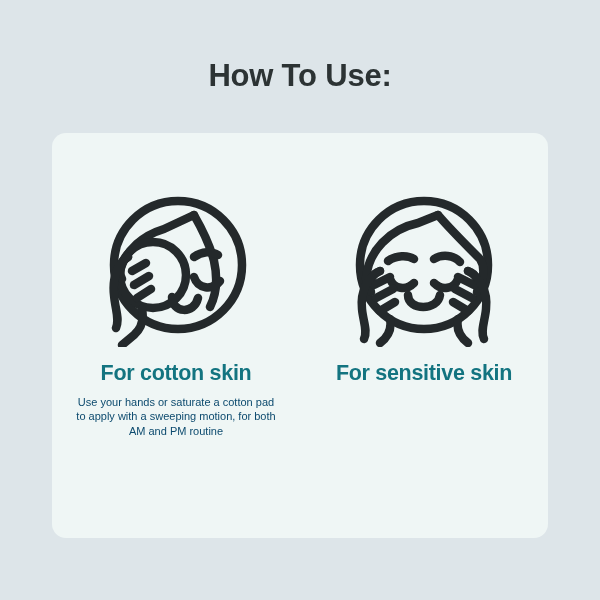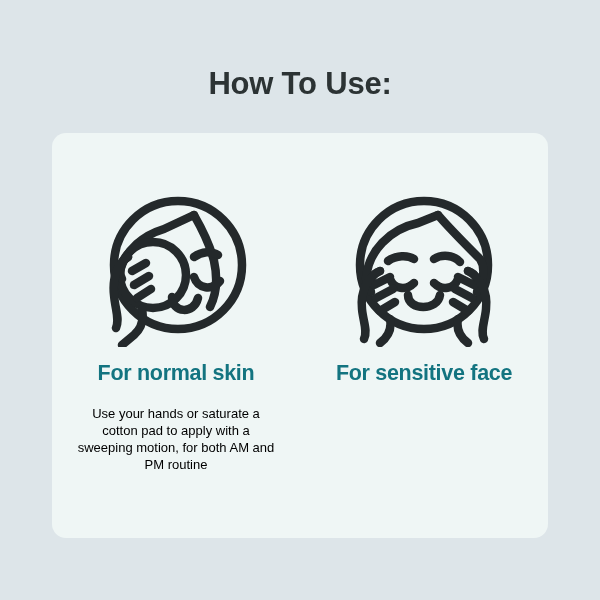--- a/index.html
+++ b/index.html
@@ -23,21 +23,20 @@
     position: absolute;
     top: 58px;
     left: 0;
     width: 600px;
     text-align: center;
     font-size: 31px;
     font-weight: bold;
     letter-spacing: -0.2px;
     color: #2c3334;
     font-family: "Liberation Sans", sans-serif;
-    margin-top: 8px;
   }
   .card {
     position: absolute;
     left: 52px;
     top: 133px;
     width: 496px;
     height: 405px;
     background: #eff6f5;
     border-radius: 14px;
     box-sizing: border-box;
@@ -69,24 +68,24 @@
   .panel-heading {
     margin-top: 14px;
     font-size: 21.5px;
     font-weight: bold;
     color: #137480;
     letter-spacing: -0.3px;
     text-align: center;
     line-height: 1.1;
   }
   .panel-body {
-    margin-top: 19px;
-    font-size: 13px;
+    margin-top: 9px;
+    font-size: 11px;
     line-height: 1.33;
-    color: #000000;
+    color: #0c4a6e;
     text-align: center;
     width: 205px;
   }
   .panel-right .panel-body {
     width: 212px;
   }
 </style>
 </head>
 <body>
 
@@ -116,21 +115,21 @@
           <path d="M30 72 C 22 76, 20 86, 24 94"></path>
           <path d="M34 86 L 48 78"></path>
           <path d="M36 100 L 51 91"></path>
           <path d="M39 113 L 53 104"></path>
 
           <path d="M30 72 C 20 78, 14 92, 16 110 C 17 124, 22 134, 18 143"></path>
 
           <path d="M44 124 C 46 134, 44 143, 36 150 L 24 160"></path>
         </svg>
       </div>
-      <div class="panel-heading">For normal skin</div>
+      <div class="panel-heading">For cotton skin</div>
       <div class="panel-body">Use your hands or saturate a cotton pad to apply with a sweeping motion, for both AM and PM routine</div>
     </div>
 
     <div class="panel panel-right">
       <div class="icon-wrap">
         <svg width="156" height="162" viewBox="0 0 156 162" fill="none" stroke="#24292b" stroke-width="8.5" stroke-linecap="round" stroke-linejoin="round" aria-hidden="true">
 
           <circle cx="78" cy="80" r="64"></circle>
 
           <path d="M20 94 C 22 66, 44 44, 72 38 L 92 30"></path>
@@ -154,17 +153,17 @@
           <path d="M44 134 C 46 144, 42 152, 34 158"></path>
 
           <path d="M122 86 C 130 88, 134 98, 131 107"></path>
           <path d="M128 100 L 112 92"></path>
           <path d="M126 113 L 109 104"></path>
           <path d="M122 126 L 107 117"></path>
           <path d="M122 86 C 134 92, 142 106, 140 124 C 139 136, 134 146, 138 154"></path>
           <path d="M112 134 C 110 144, 114 152, 122 158"></path>
         </svg>
       </div>
-      <div class="panel-heading">For sensitive face</div>
+      <div class="panel-heading">For sensitive skin</div>
     </div>
 
   </div>
 </div>
 
 </body></html>

